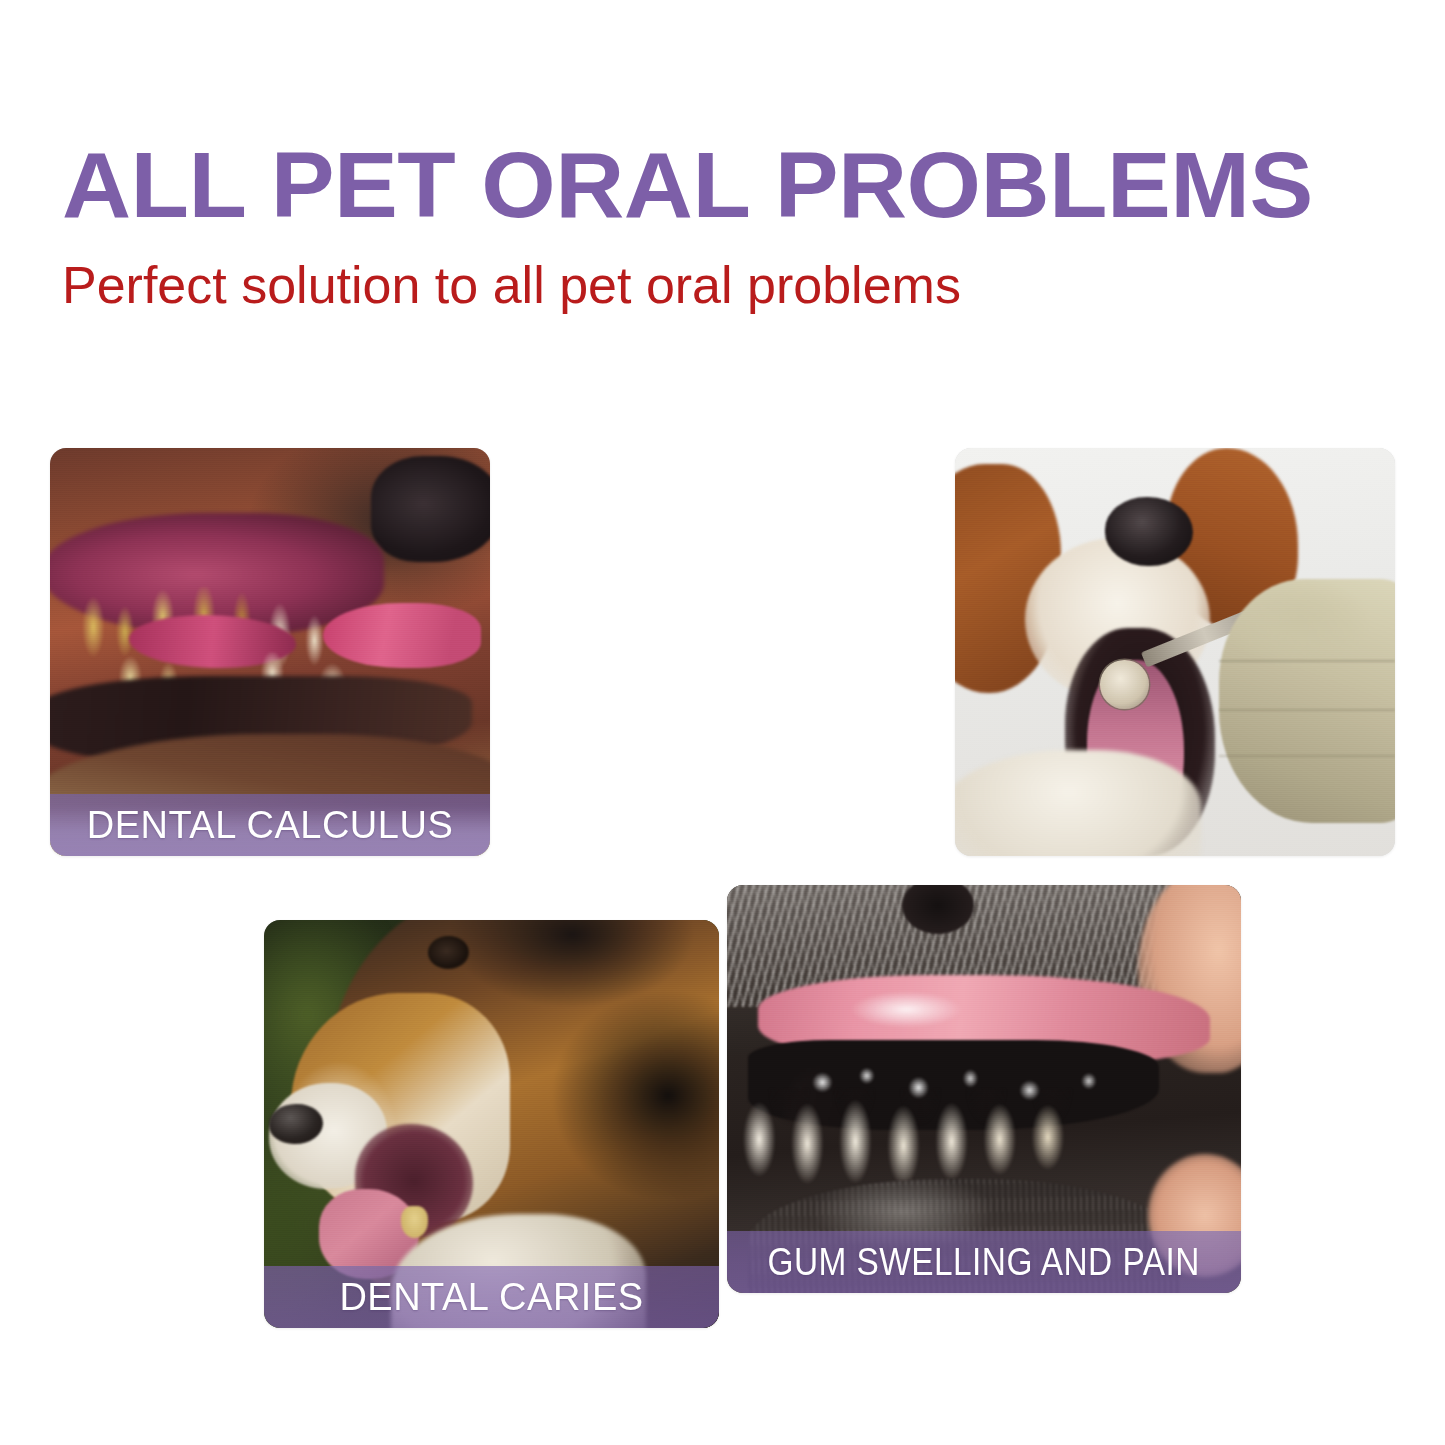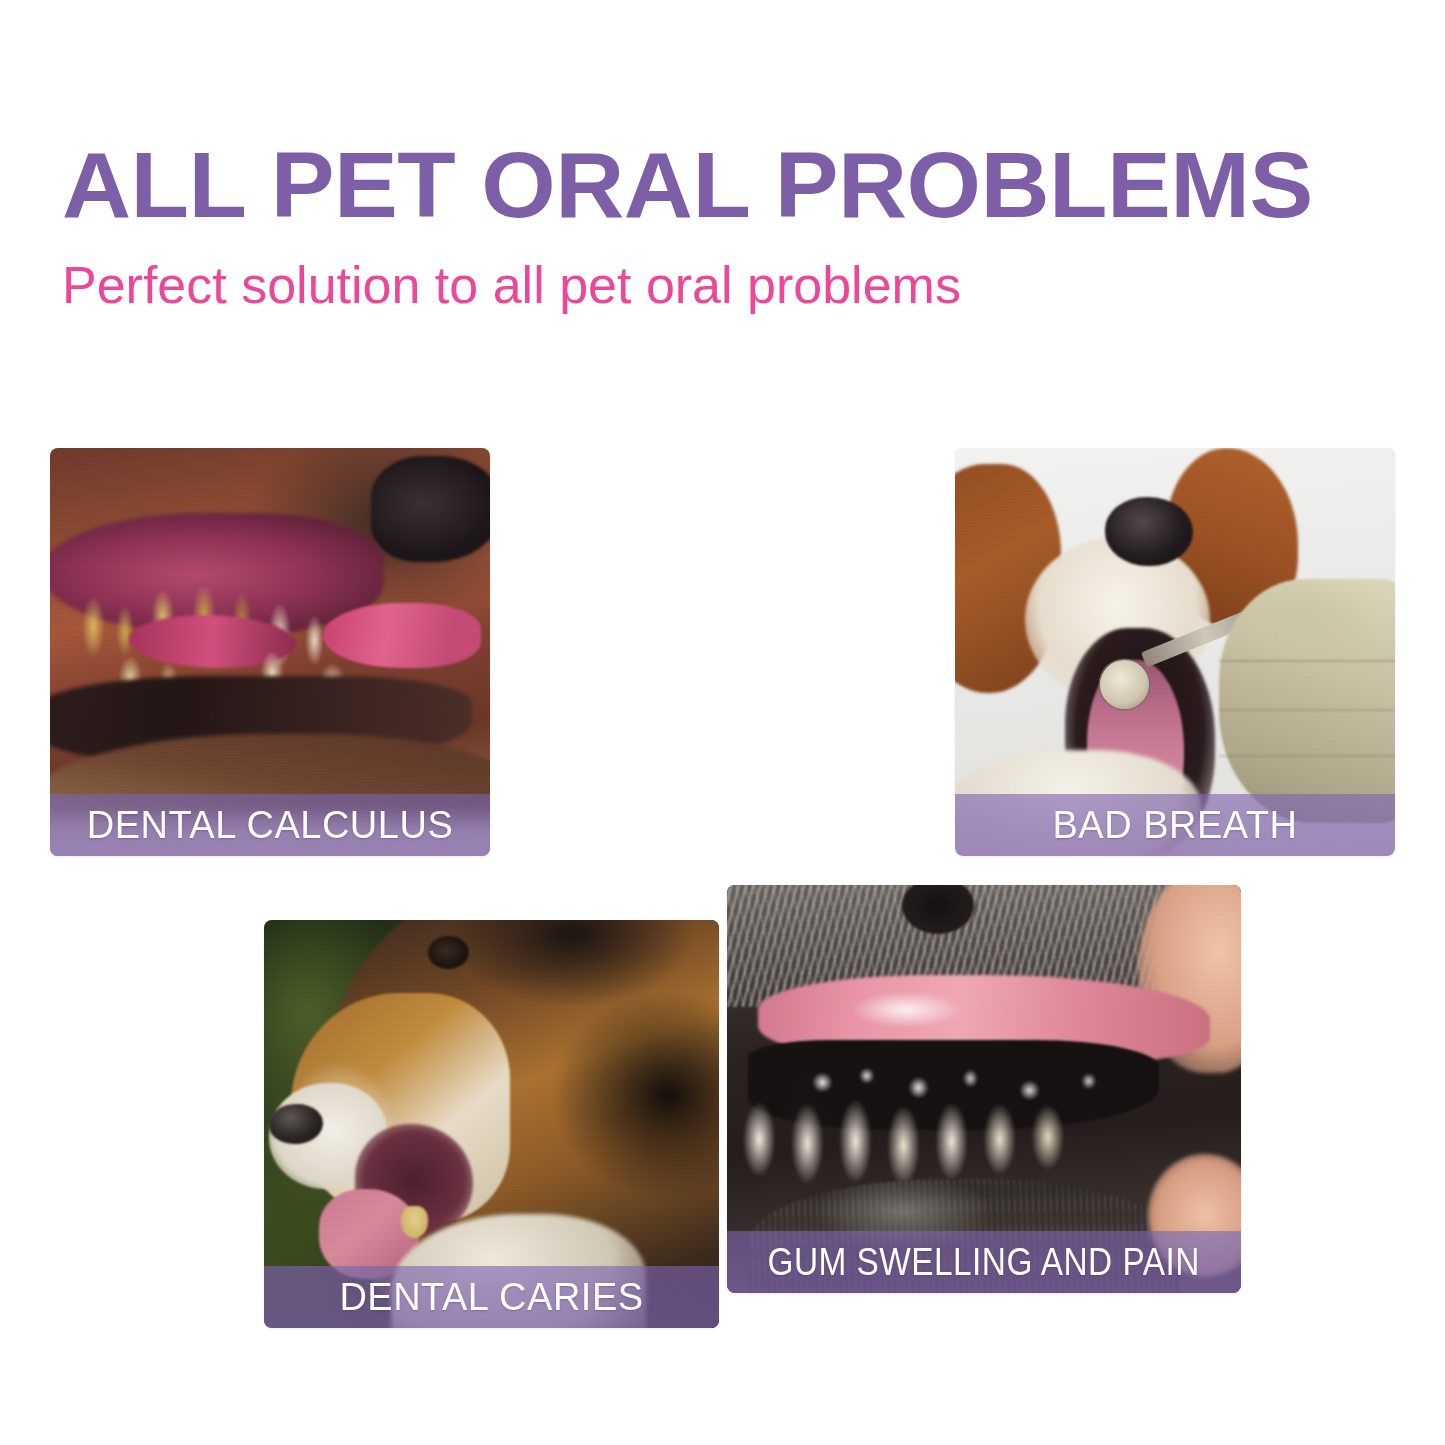--- a/index.html
+++ b/index.html
@@ -38,36 +38,36 @@
     transform-origin: left center;
     white-space: nowrap;
   }
 
   .subheadline {
     margin-top: 28px;
     font-family: "Liberation Sans Narrow", "Liberation Sans", sans-serif;
     font-weight: 400;
     font-size: 52px;
     line-height: 1.05;
-    color: #ec4899;
+    color: #b91c1c;
     white-space: nowrap;
   }
 
   
   .grid {
     position: absolute;
     left: 0;
     top: 0;
     width: 1445px;
     height: 1445px;
   }
 
   .card {
     position: absolute;
-    border-radius: 8px;
+    border-radius: 16px;
     overflow: hidden;
     background: #ddd;
     box-shadow: 0 1px 3px rgba(0,0,0,0.08);
   }
 
   .photo {
     position: absolute;
     inset: 0;
     overflow: hidden;
   }
@@ -547,23 +547,20 @@
         <div class="pc3-muzzle"></div>
         <div class="pc3-nose"></div>
         <div class="pc3-mouth"></div>
         <div class="pc3-tongue"></div>
         <div class="pc3-handle"></div>
         <div class="pc3-mirror"></div>
         <div class="pc3-glove"></div>
         <div class="pc3-glovelines"></div>
         <div class="pc3-chest"></div>
         <div class="grain"></div>
-      </div>
-      <div class="caption">
-        <span class="caption-text">BAD BREATH</span>
       </div>
     </div>
 
     <div class="card" style="left:264px; top:920px; width:455px; height:408px;">
       <div class="photo">
         <div class="pc4-bg"></div>
         <div class="pc4-blurgreen"></div>
         <div class="pc4-body"></div>
         <div class="pc4-face"></div>
         <div class="pc4-eye"></div>

